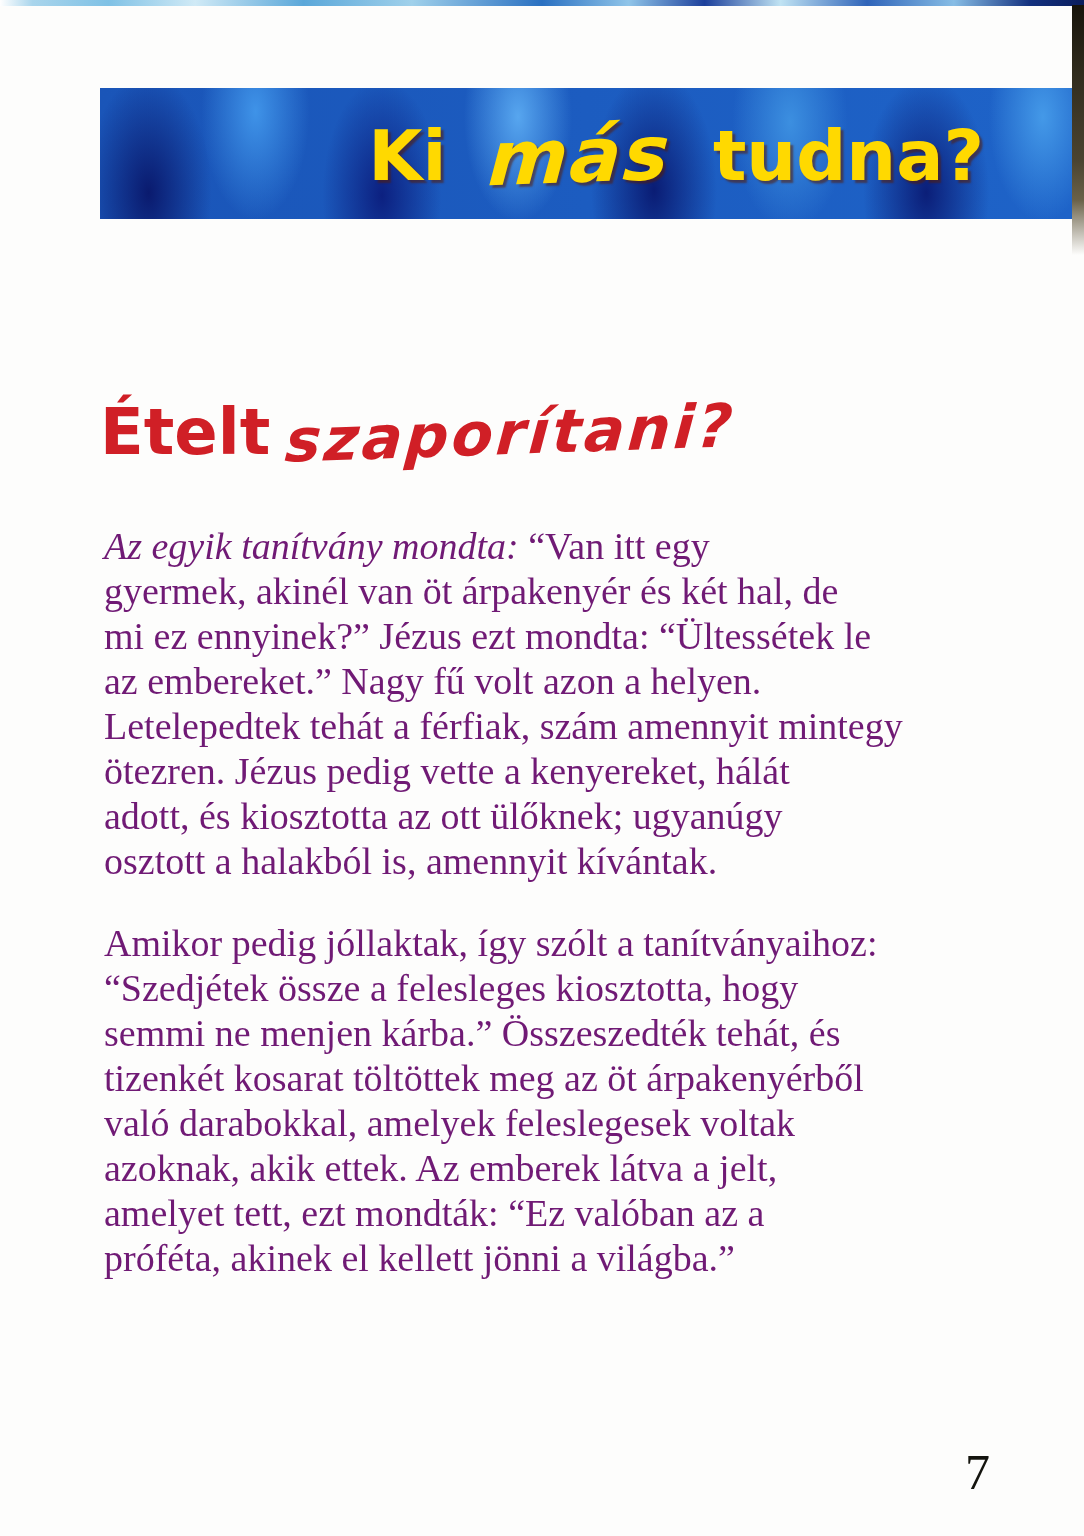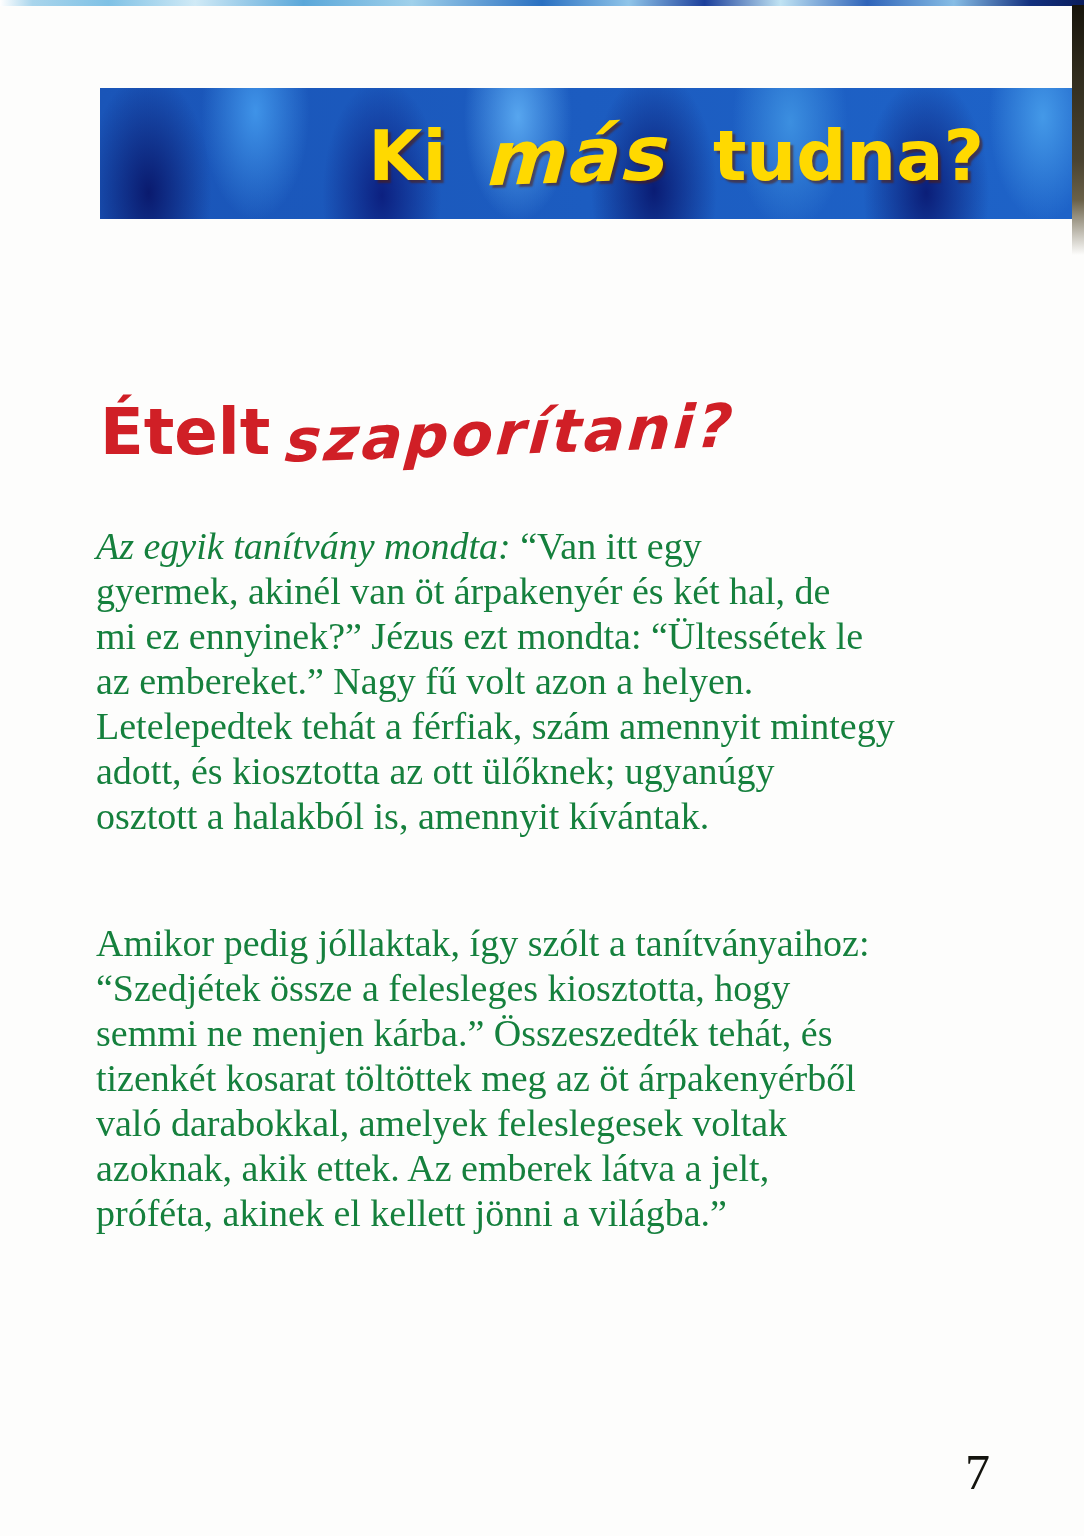--- a/index.html
+++ b/index.html
@@ -75,21 +75,21 @@
     font-family: "DejaVu Sans", sans-serif;
     font-weight: 700; font-style: normal;
     font-size: 64px;
   }
   .heading .h-script {
     font-size: 60px; margin-left: 16px; letter-spacing: 3px;
     color: var(--heading-red, #d01f26);
   }
 
   
-  .passage { position: absolute; left: 96px; color: #15803d; }
+  .passage { position: absolute; left: 104px; color: #701a75; }
   .passage .line {
     display: block; white-space: nowrap;
     font-size: 38px; line-height: 45px;
   }
   .passage .line em { font-style: italic; }
   .para-1 { top: 524px; }
   .para-2 { top: 921px; }
 
   .citation {
     position: absolute; left: 100px; top: 1284px;
@@ -121,30 +121,32 @@
   <h1 class="heading">
     <span class="h-bold">Ételt</span><span class="h-script script-word">szaporítani?</span>
   </h1>
 
   <div class="passage para-1">
     <span class="line"><em>Az egyik tanítvány mondta:</em>&nbsp;<span>“Van itt egy</span></span>
     <span class="line">gyermek, akinél van öt árpakenyér és két hal, de</span>
     <span class="line">mi ez ennyinek?” Jézus ezt mondta: “Ültessétek le</span>
     <span class="line">az embereket.” Nagy fű volt azon a helyen.</span>
     <span class="line">Letelepedtek tehát a férfiak, szám amennyit mintegy</span>
+    <span class="line">ötezren. Jézus pedig vette a kenyereket, hálát</span>
     <span class="line">adott, és kiosztotta az ott ülőknek; ugyanúgy</span>
     <span class="line">osztott a halakból is, amennyit kívántak.</span>
   </div>
 
   <div class="passage para-2">
     <span class="line">Amikor pedig jóllaktak, így szólt a tanítványaihoz:</span>
     <span class="line">“Szedjétek össze a felesleges kiosztotta, hogy</span>
     <span class="line">semmi ne menjen kárba.” Összeszedték tehát, és</span>
     <span class="line">tizenkét kosarat töltöttek meg az öt árpakenyérből</span>
     <span class="line">való darabokkal, amelyek feleslegesek voltak</span>
     <span class="line">azoknak, akik ettek. Az emberek látva a jelt,</span>
+    <span class="line">amelyet tett, ezt mondták: “Ez valóban az a</span>
     <span class="line">próféta, akinek el kellett jönni a világba.”</span>
   </div>
 
 
   <div class="page-number">7</div>
 
 </div>
 
 </body></html>

